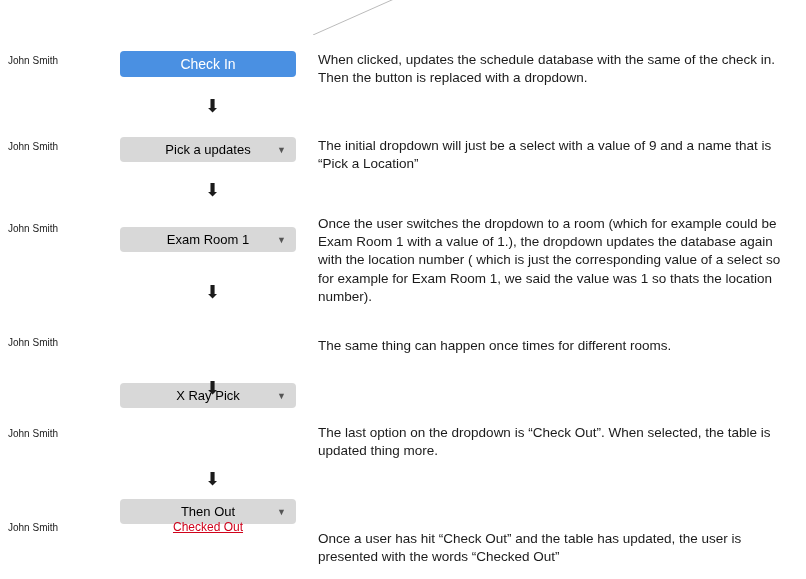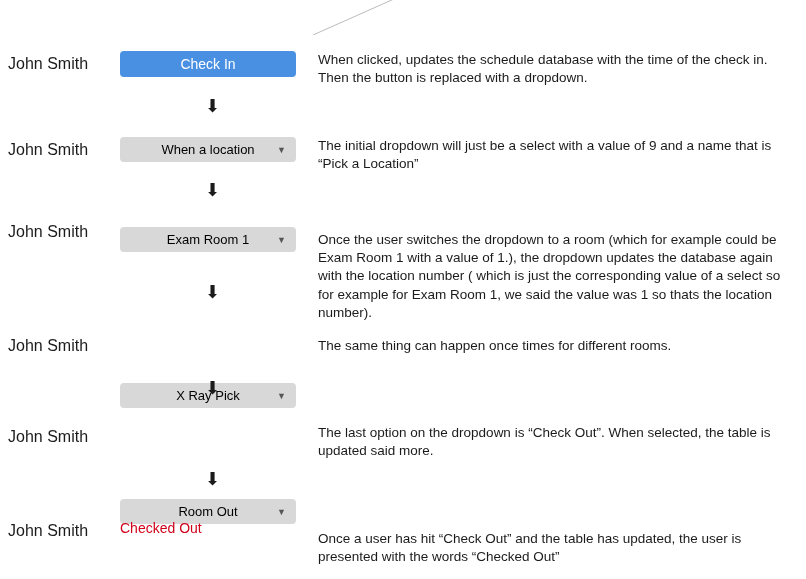--- a/index.html
+++ b/index.html
@@ -33,21 +33,21 @@
   }
   .col {
     position: absolute;
     top: 55px;
   }
   .col-name  { left: 8px;   width: 105px; }
   .col-ctrl  { left: 120px; width: 180px; }
   .col-desc  { left: 318px; width: 478px; font-size: 13.5px; line-height: 1.35; }
 
   .row   { position: absolute; }
-  .col-name .row { font-size: 16px; font-weight: 400; }
+  .col-name .row { font-size: 10px; font-weight: 400; }
 
   .btn-blue {
     background: var(--blue);
     color: #fff;
     border-radius: 4px;
     text-align: center;
     padding: 5px 3px;
     font-size: 14px;
     width: 176px;
     cursor: pointer;
@@ -66,23 +66,24 @@
   .drop .caret {
     position: absolute;
     right: 10px;
     top: 50%;
     transform: translateY(-50%);
     font-size: 9px;
     color: #555;
   }
   .status-red {
     color: var(--red);
-    font-size: 14px;
-    text-align: left;
+    font-size: 12px;
+    text-align: center;
     width: 176px;
+    text-decoration: underline;
   }
   .arrow {
     position: absolute;
     left: 85px; 
     width: 10px;
     font-size: 18px;
     line-height: 1;
     text-align: center;
   }
 </style>
@@ -105,51 +106,51 @@
   </div>
 
   <div class="col col-ctrl">
 
     <div class="row btn-blue" style="top:-4px">
       <span>Check In</span>
     </div>
     <div class="arrow" style="top:42px">⬇</div>
 
     <div class="row drop" style="top:82px">
-      <span>When a location</span>
+      <span>Pick a updates</span>
       <span class="caret">▼</span>
     </div>
     <div class="arrow" style="top:126px">⬇</div>
 
     <div class="row drop" style="top:147px">
       <span>Exam Room 1</span>
       <span class="caret">▼</span>
     </div>
     <div class="arrow" style="top:228px">⬇</div>
 
     <div class="row drop" style="top:278px">
       <span>X Ray Pick</span>
       <span class="caret">▼</span>
     </div>
     <div class="arrow" style="top:324px">⬇</div>
 
     <div class="row drop" style="top:369px">
-      <span>Room Out</span>
+      <span>Then Out</span>
       <span class="caret">▼</span>
     </div>
     <div class="arrow" style="top:415px">⬇</div>
 
     <div class="row status-red" style="top:465px">
       <span>Checked Out</span>
     </div>
 
   </div>
 
   <div class="col col-desc">
-    <div class="row" style="top:-4px">When clicked, updates the schedule database with the time of the check in. Then the button is replaced with a dropdown.</div>
+    <div class="row" style="top:-4px">When clicked, updates the schedule database with the same of the check in. Then the button is replaced with a dropdown.</div>
     <div class="row" style="top:82px">The initial dropdown will just be a select with a value of 9 and a name that is “Pick a Location”</div>
-    <div class="row" style="top:176px">Once the user switches the dropdown to a room (which for example could be Exam Room 1  with a value of 1.), the dropdown updates the database again with the location number ( which is just the corresponding value of a select so for example for Exam Room 1, we said the value was 1 so thats the location number).</div>
+    <div class="row" style="top:160px">Once the user switches the dropdown to a room (which for example could be Exam Room 1  with a value of 1.), the dropdown updates the database again with the location number ( which is just the corresponding value of a select so for example for Exam Room 1, we said the value was 1 so thats the location number).</div>
     <div class="row" style="top:282px">The same thing can happen once times for different rooms.</div>
-    <div class="row" style="top:369px">The last option on the dropdown is “Check Out”. When selected, the table is updated said more.</div>
+    <div class="row" style="top:369px">The last option on the dropdown is “Check Out”. When selected, the table is updated thing more.</div>
     <div class="row" style="top:475px">Once a user has hit “Check Out” and the table has updated, the user is presented with the words “Checked Out”</div>
   </div>
 
 </div>
 
 </body></html>

